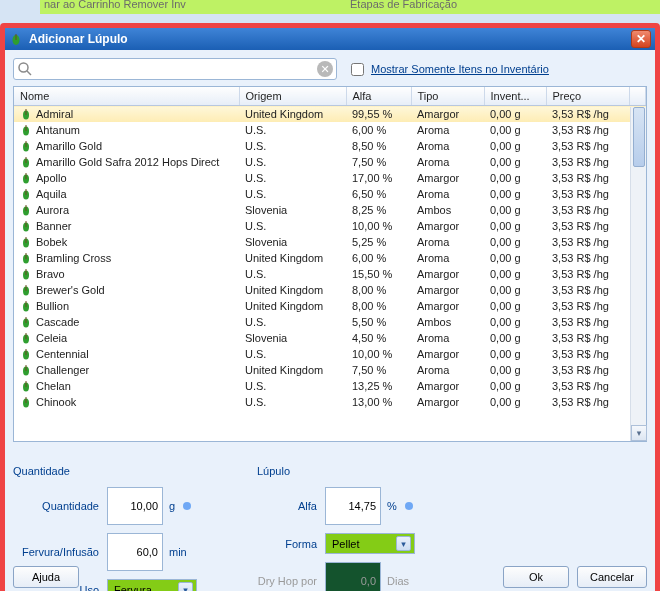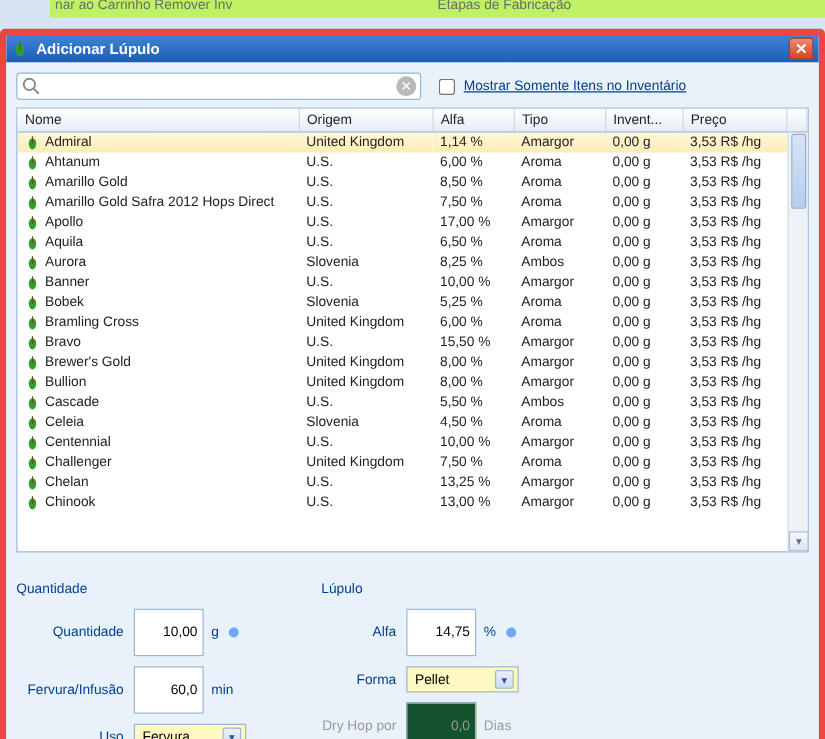--- a/index.html
+++ b/index.html
@@ -40,21 +40,21 @@
   .hop svg { display:block; }
 
   .bottom { margin-top:23px; display:flex; gap:60px; }
   .group { }
   .group-title { color:#003f8f; font-size:11px; margin-bottom:10px; }
   .frow { display:flex; align-items:center; margin-bottom:8px; font-size:11px; }
   .frow label.lab { color:#003f8f; width:86px; text-align:right; margin-right:8px; }
   .numinput, .selinput { height:21px; border:1px solid #9bb6d6; background:#fff; font-size:11px; padding:18px 4px; }
   .numinput { width:56px; text-align:right; }
   .numinput.dis { background:#14532d; color:#9a9a9a; }
-  .selinput { width:90px; background:#fef9c3; display:flex; align-items:center; justify-content:space-between; padding:0 3px 0 6px; }
+  .selinput { width:90px; background:#84cc16; display:flex; align-items:center; justify-content:space-between; padding:0 3px 0 6px; }
   .selinput .caret { width:15px; height:15px; background:linear-gradient(#eaf1fb,#cdddf2); border:1px solid #9bb6d6; border-radius:2px; display:flex; align-items:center; justify-content:center; font-size:9px; color:#2a5a9a;}
   .unit { margin-left:6px; color:#003f8f; font-size:11px;}
   .dot { width:8px; height:8px; border-radius:50%; background:#6fa8f5; margin-left:8px; }
 
   .btnbar { position:absolute; left:8px; right:8px; bottom:8px; display:flex; }
   .btn { min-width:66px; height:22px; padding:0 12px; background:linear-gradient(#fdfdfd,#e6edf7); border:1px solid #8aa4c6; border-radius:3px; font-size:11px; cursor:pointer; display:flex; align-items:center; justify-content:center;}
   .btnbar .spacer { flex:1; }
 </style>
 </head>
 <body>
@@ -123,21 +123,21 @@
                   <span class="hop">
                     <svg width="12" height="12">
                       <ellipse cx="6" cy="7" rx="3" ry="4.5" fill="#2f9e2f"></ellipse>
                       <path d="M6 1 L6 7" stroke="#6b4a1f" stroke-width="1"></path>
                     </svg>
                   </span>
                   <span>Admiral</span>
                 </div>
               </td>
               <td>United Kingdom</td>
-              <td>1,14 %</td>
+              <td>99,55 %</td>
               <td>Amargor</td>
               <td>0,00 g</td>
               <td>3,53 R$ /hg</td>
               <td></td>
             </tr>
             <tr>
               <td>
                 <div class="nmcell">
                   <span class="hop">
                     <svg width="12" height="12">
@@ -525,14 +525,21 @@
           </div>
         </div>
         <div class="frow">
           <label class="lab" style="width:60px;color:#9a9a9a">Dry Hop por</label>
           <input class="numinput dis" disabled="" value="0,0" style="">
           <span class="unit" style="color:#9a9a9a">Dias</span>
         </div>
       </div>
     </div>
 
+    <div class="btnbar">
+      <button class="btn">Ajuda</button>
+      <div class="spacer"></div>
+      <button class="btn">Ok</button>
+      <div style="width:8px"></div>
+      <button class="btn">Cancelar</button>
+    </div>
   </div>
 </div>
 
 </body></html>

